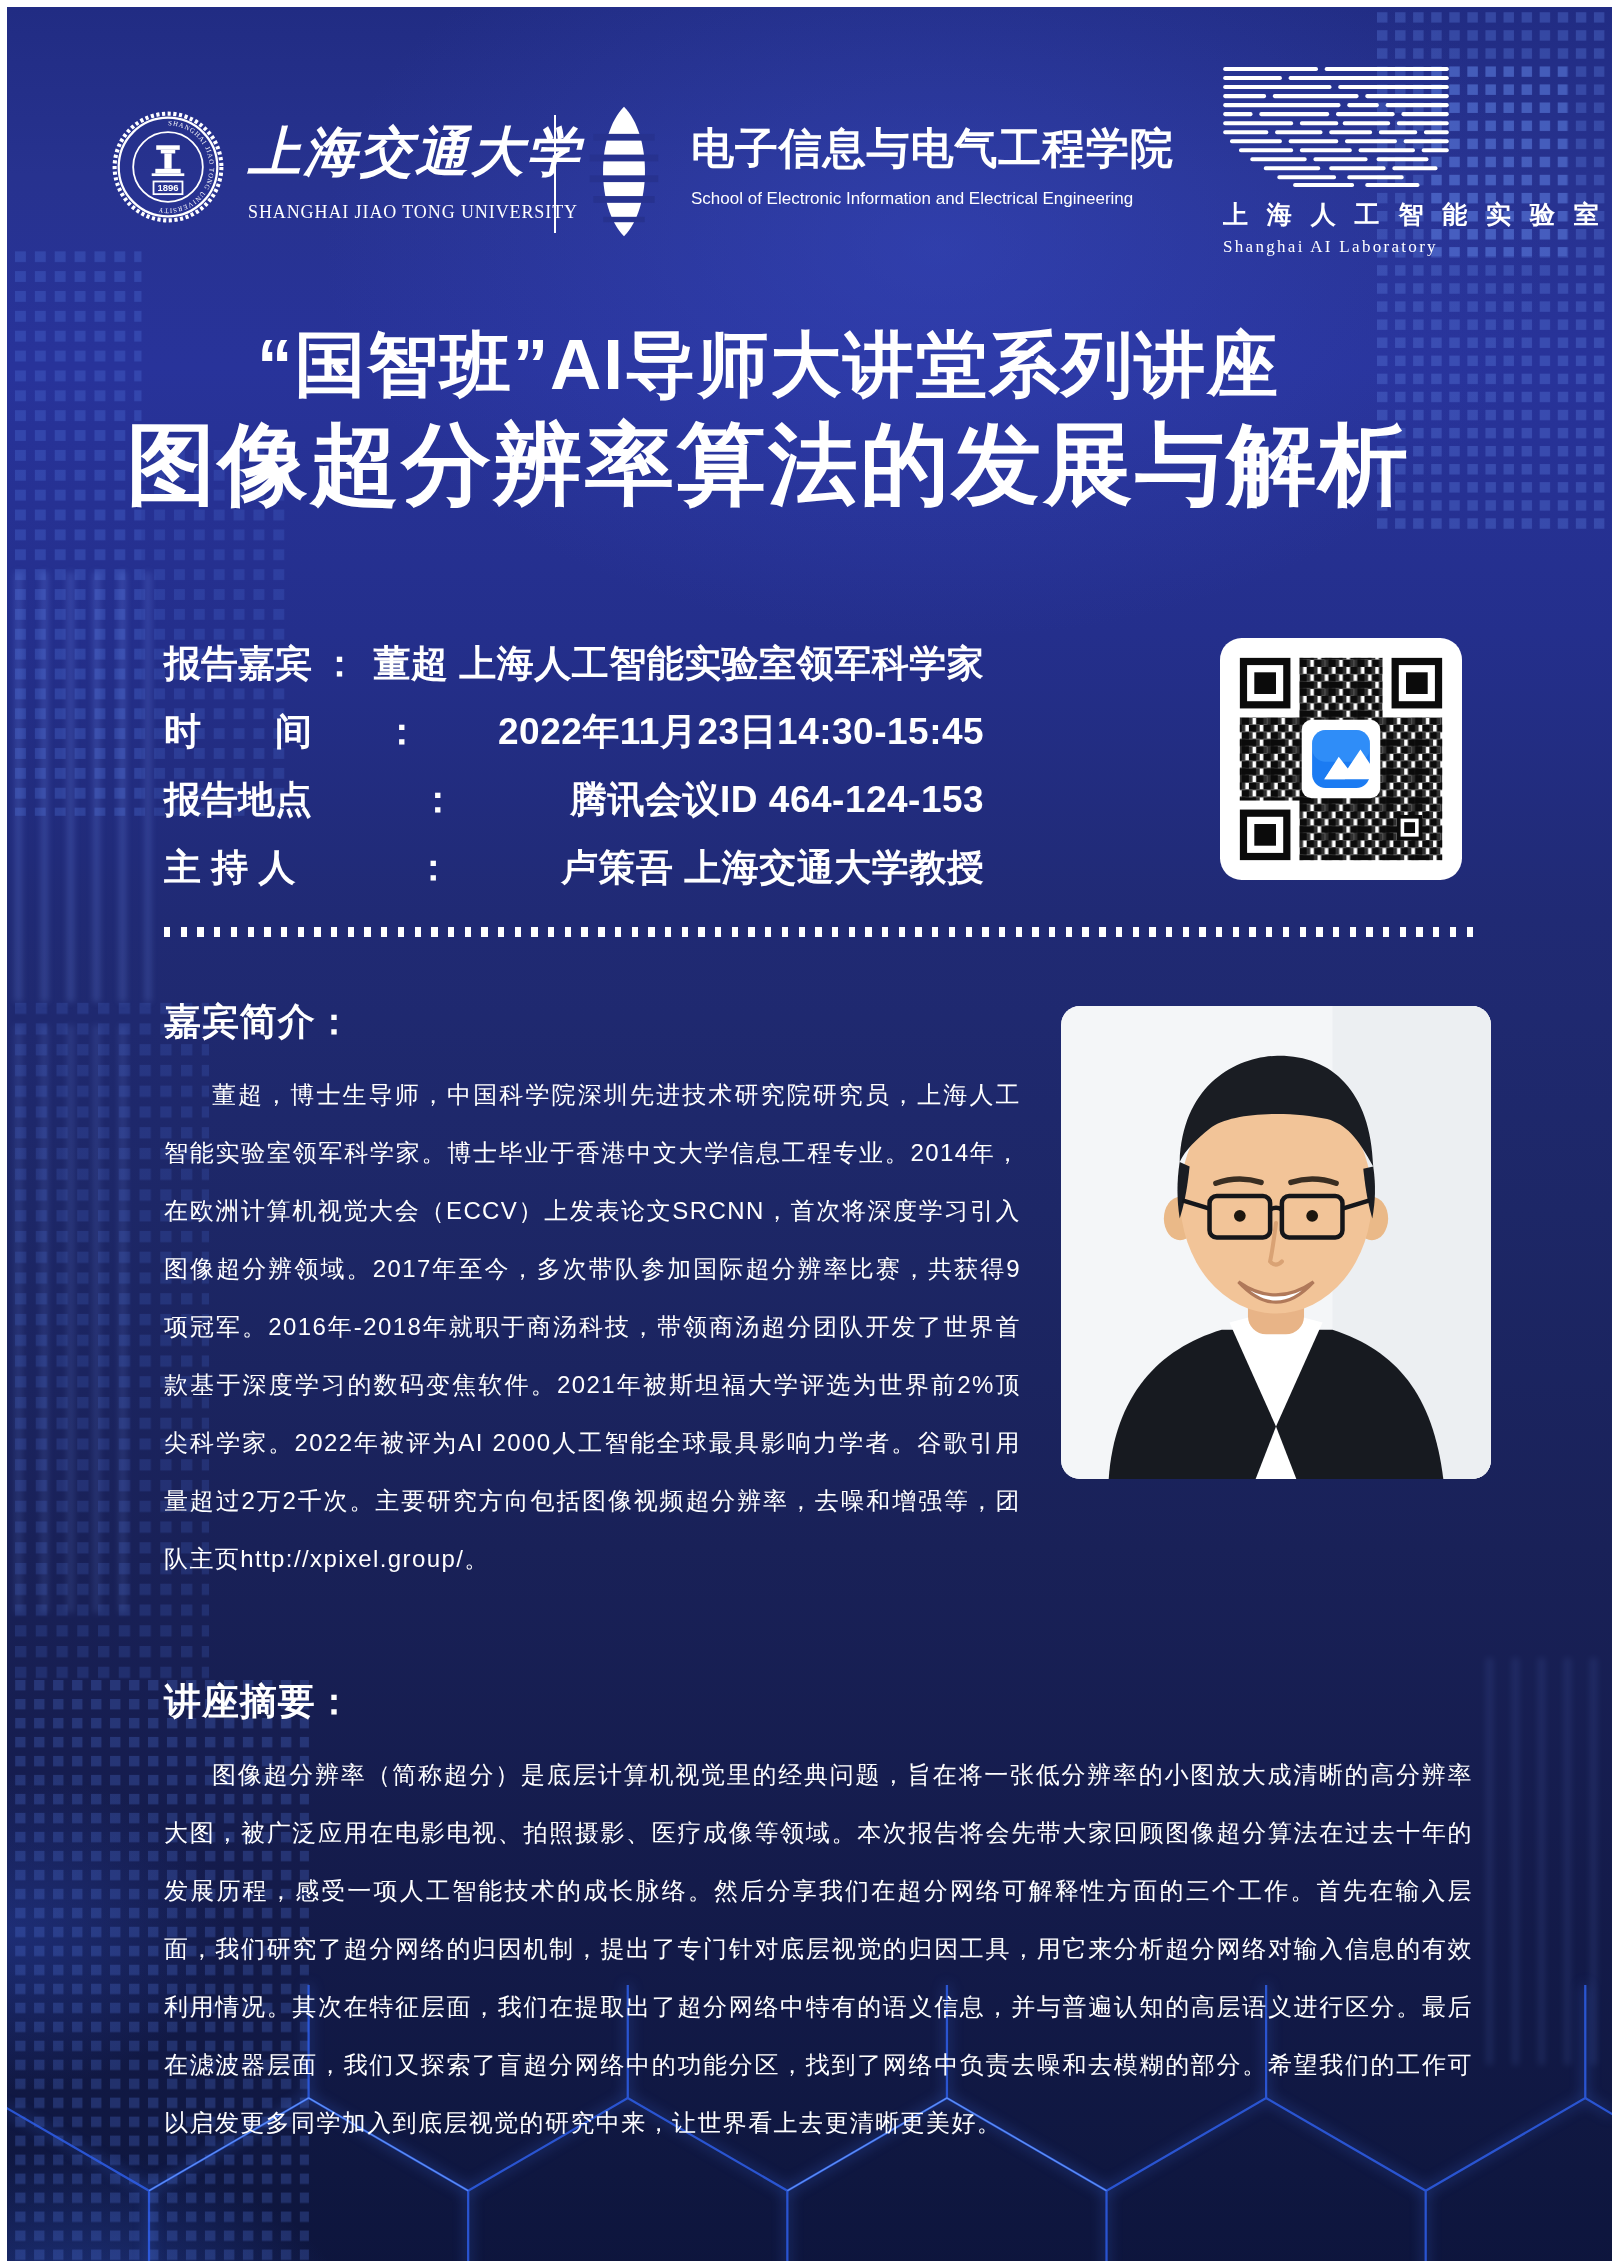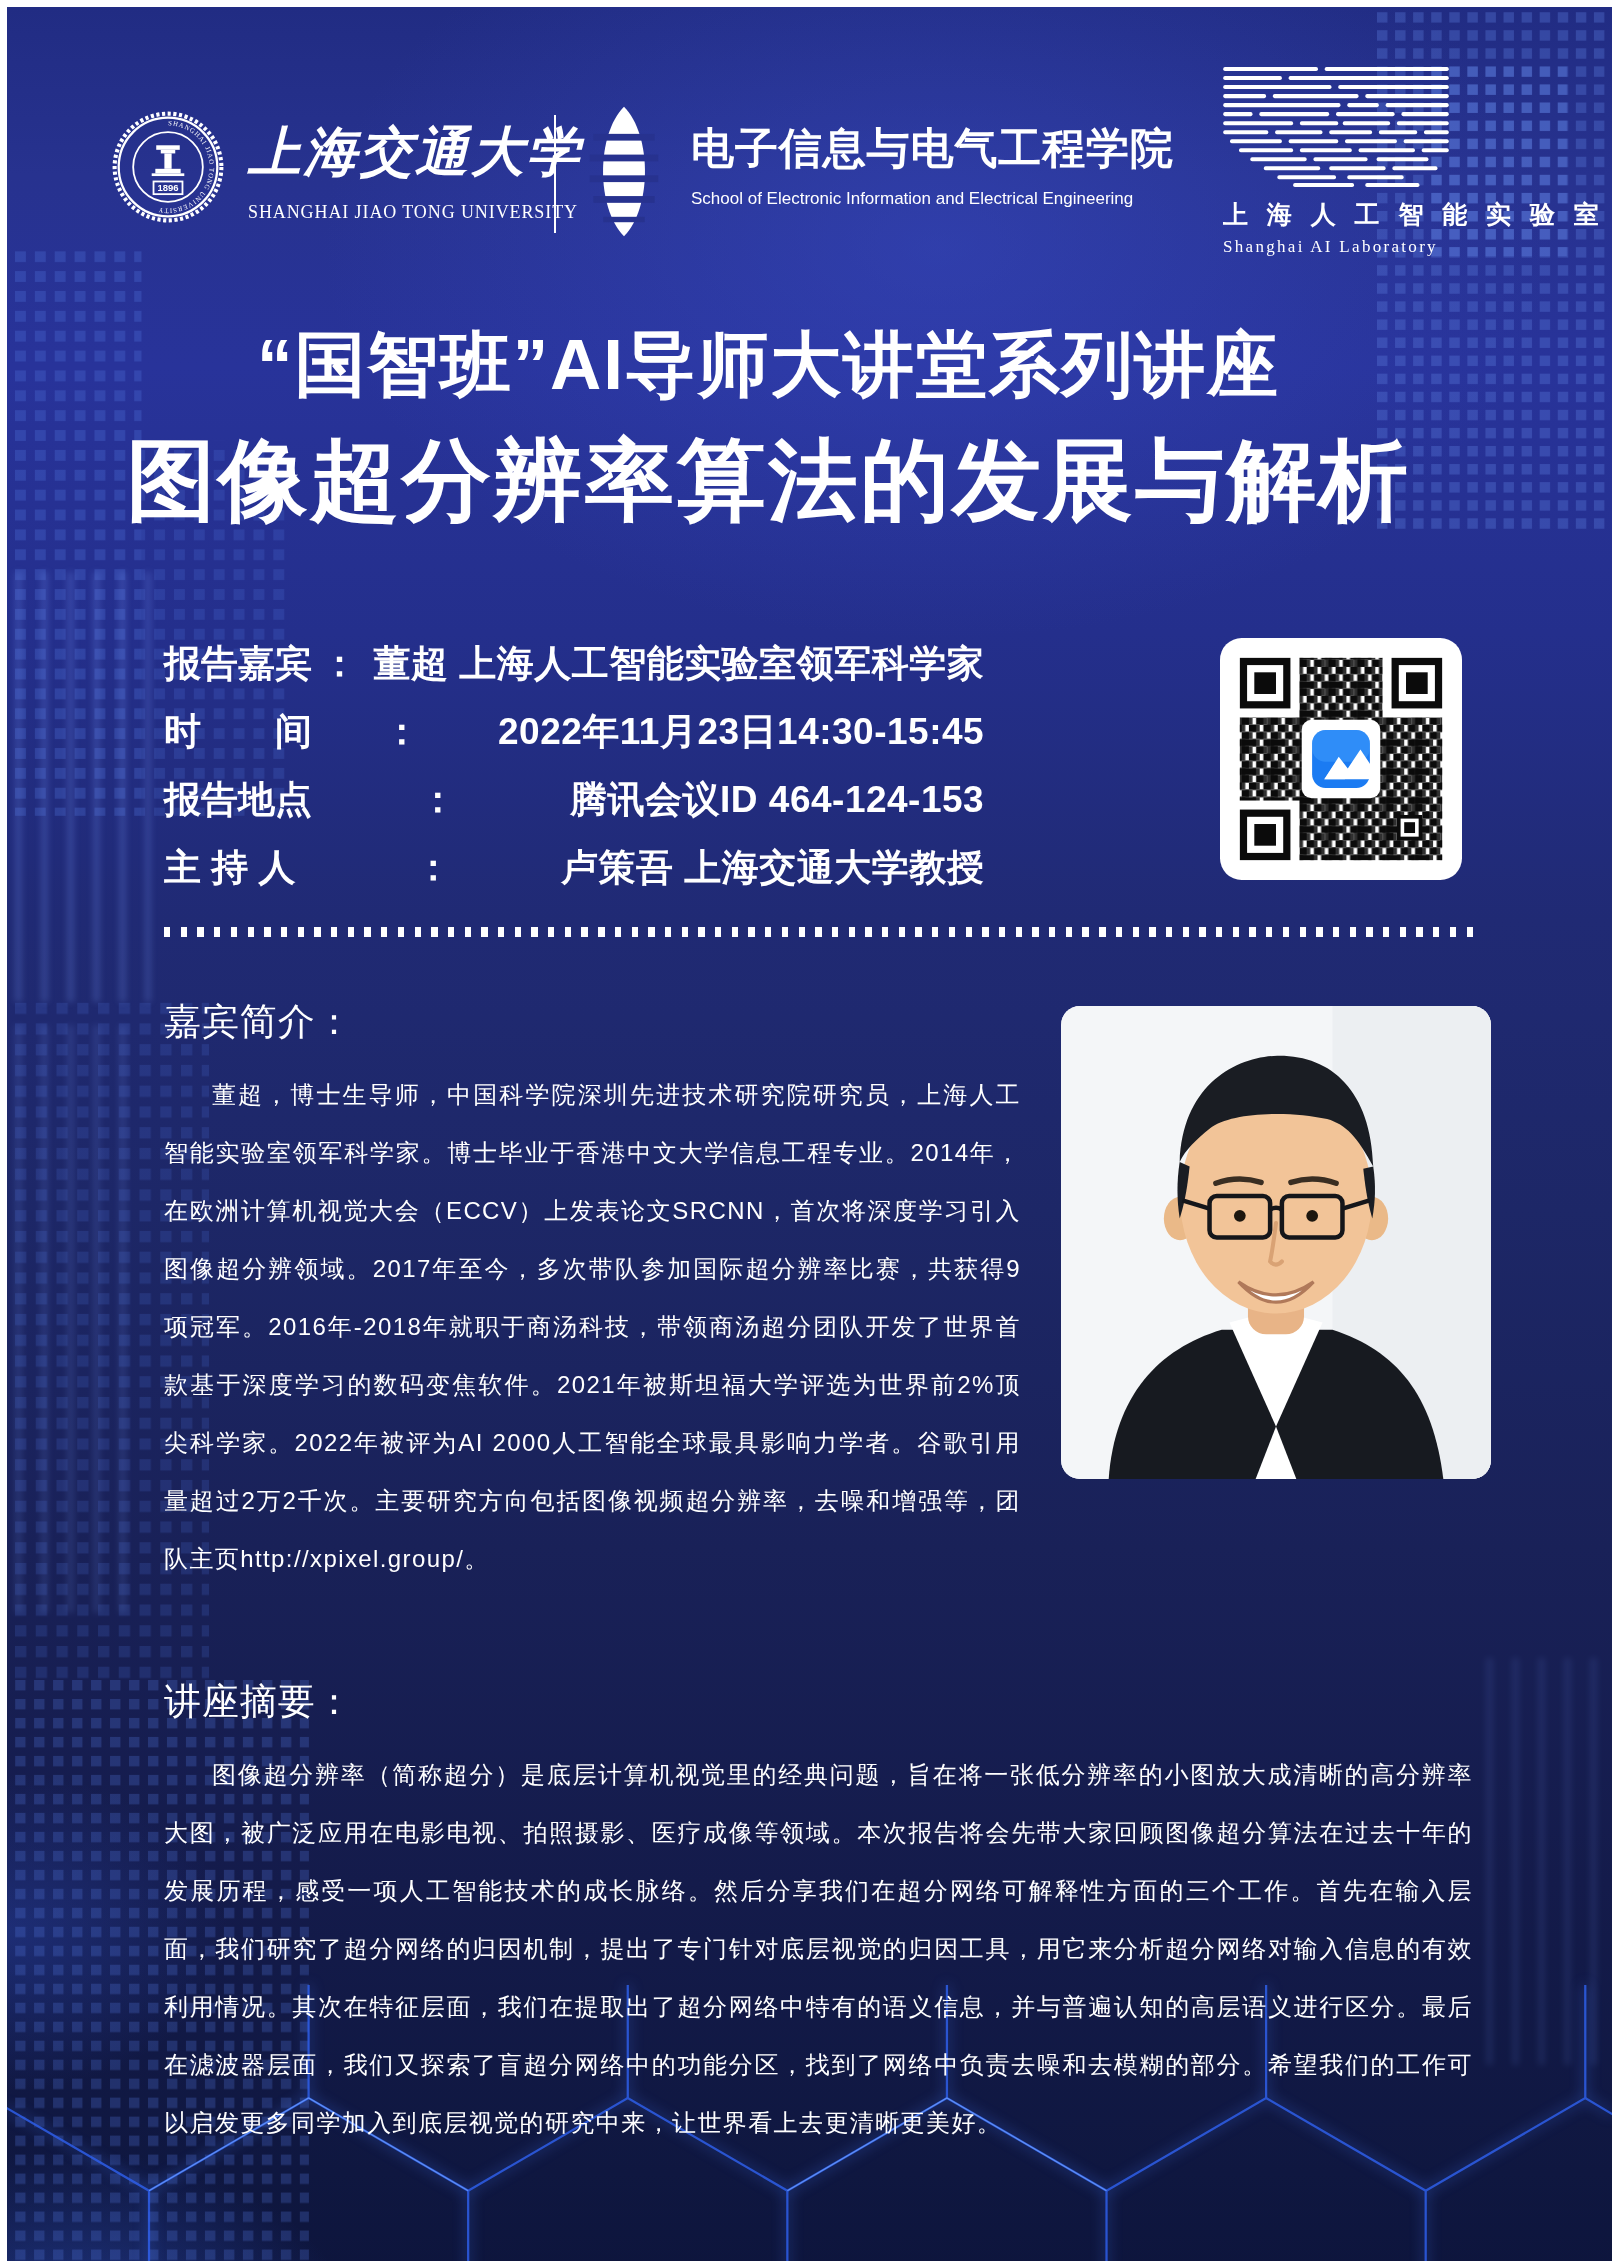--- a/index.html
+++ b/index.html
@@ -23,34 +23,34 @@
   .seiee-mark{position:absolute;left:474px;top:-5.4px;width:78px;height:133px;}
   .seiee-text{position:absolute;left:580px;top:10px;width:452px;}
   .seiee-cn{font-size:43px;font-weight:bold;letter-spacing:0.9px;white-space:nowrap;}
   .seiee-en{font-size:17px;margin-top:11px;white-space:nowrap;}
   .ailab{position:absolute;right:10px;top:-43px;width:262px;text-align:left;}
   .ailab-cn{font-family:"Liberation Serif","DejaVu Serif",serif;font-size:25px;font-weight:600;letter-spacing:6.3px;margin-top:9px;white-space:nowrap;}
   .ailab-en{font-family:"Liberation Serif","DejaVu Serif",serif;font-size:17px;letter-spacing:2.3px;margin-top:6.3px;white-space:nowrap;}
   
   .title{position:absolute;left:0;top:322px;width:1523px;text-align:center;}
   .title-line1{font-size:71px;font-weight:bold;letter-spacing:1.8px;line-height:1;}
-  .title-line2{font-size:89px;font-weight:bold;letter-spacing:2.7px;line-height:1;margin-top:36px;}
+  .title-line2{font-size:89px;font-weight:bold;letter-spacing:2.7px;line-height:1;margin-top:20px;}
   
   .info{position:absolute;left:157px;top:632px;}
   .info-row{display:flex;align-items:baseline;font-size:37px;font-weight:bold;height:39px;margin-bottom:29px;justify-content:space-between;}
   .info-label{display:inline-block;width:157px;white-space:pre;}
   .info-colon{margin-right:15.4px;}
   .info-value{white-space:nowrap;letter-spacing:0.5px;}
   
   .qr{position:absolute;left:1213px;top:631px;width:242px;height:242px;}
   
   .dashed{position:absolute;left:157px;top:920px;width:1309px;height:10px;
     background:repeating-linear-gradient(90deg,#ffffff 0 6.3px,rgba(0,0,0,0) 6.3px 16.7px);}
   
-  .section-heading{font-size:37px;font-weight:normal;letter-spacing:0.9px;}
+  .section-heading{font-size:37px;font-weight:bold;letter-spacing:0.9px;}
   .bio{position:absolute;left:157px;top:990px;width:1309px;}
   .para{margin-top:19px;font-size:24px;line-height:58px;letter-spacing:1.4px;text-align:justify;text-indent:2em;}
   .photo-spacer{float:right;width:452px;height:419px;}
   .photo{position:absolute;left:1054px;top:999px;width:430px;height:473px;border-radius:19px;overflow:hidden;background:#f3f5f7;}
   .abstract{position:absolute;left:157px;top:1670px;width:1309px;}
   
   .deco{position:absolute;pointer-events:none;}
   .streak{position:absolute;pointer-events:none;filter:blur(3.2px);
     background:repeating-linear-gradient(90deg,rgba(125,160,255,0.22) 0 7.2px,rgba(0,0,0,0) 7.2px 26px);}
   .hexes{position:absolute;left:0;bottom:-6.3px;width:1605px;height:434px;pointer-events:none;

